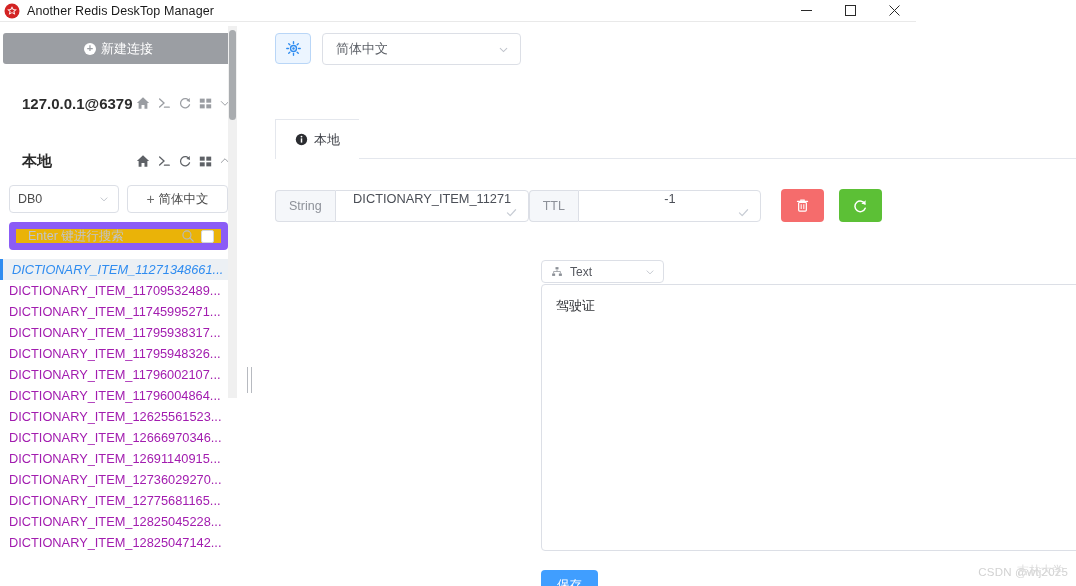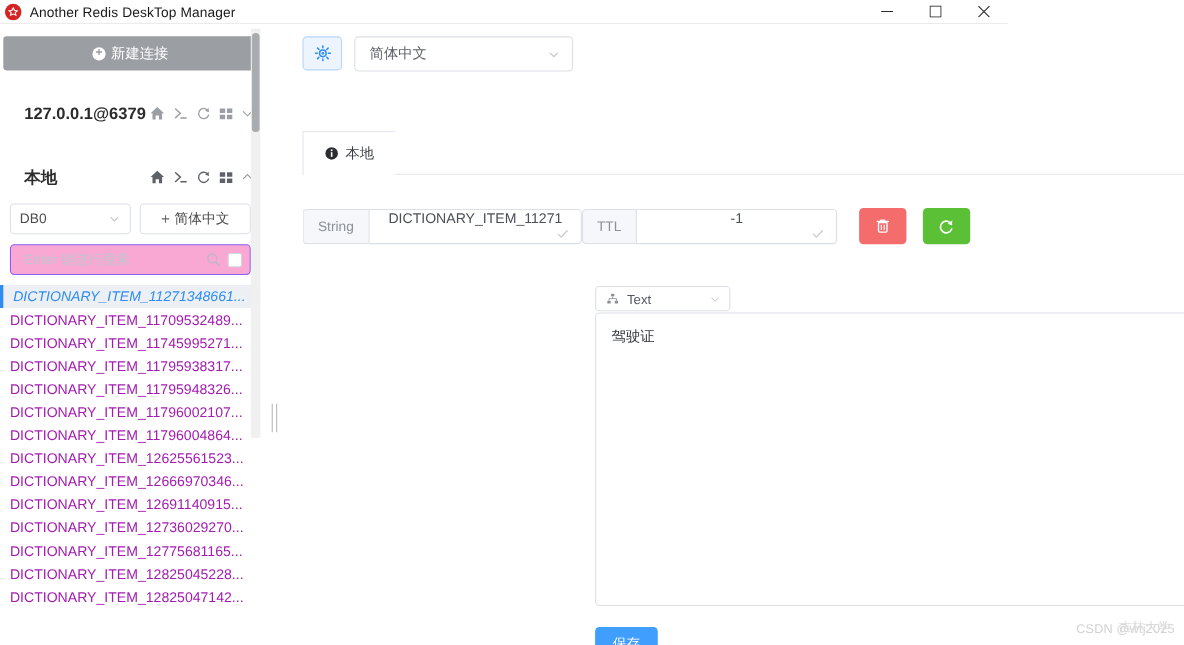--- a/index.html
+++ b/index.html
@@ -101,23 +101,23 @@
   #add-key-btn {
     flex: 1; height: 28px; border: 1px solid #dcdfe6; border-radius: 4px;
     display: flex; align-items: center; justify-content: center;
     font-size: 12.5px; color: #4a4a4a; background: #fff; cursor: pointer;
     gap: 4px;
   }
   #add-key-btn .plus { font-size: 14px; color: #6a6a6a; }
 
   #search-row {
     margin: 9px 9px 0 9px; height: 28px;
-    border: 1px solid #8b5cf6; border-radius: 4px;
+    border: 7px solid #8b5cf6; border-radius: 4px;
     display: flex; align-items: center; padding: 0 7px 0 10px;
-    background: #f9a8d4;
+    background: #eab308;
   }
   #search-input {
     border: none; outline: none; flex: 1;
     font-size: 12.5px; color: #606266; background: transparent;
     font-family: "Liberation Sans", "DejaVu Sans", sans-serif;
     min-width: 0;
   }
   #search-input::placeholder { color: #c0c4cc; }
   #search-icon { color: #b6bac1; margin-right: 6px; flex: 0 0 auto; }
   #search-check {

